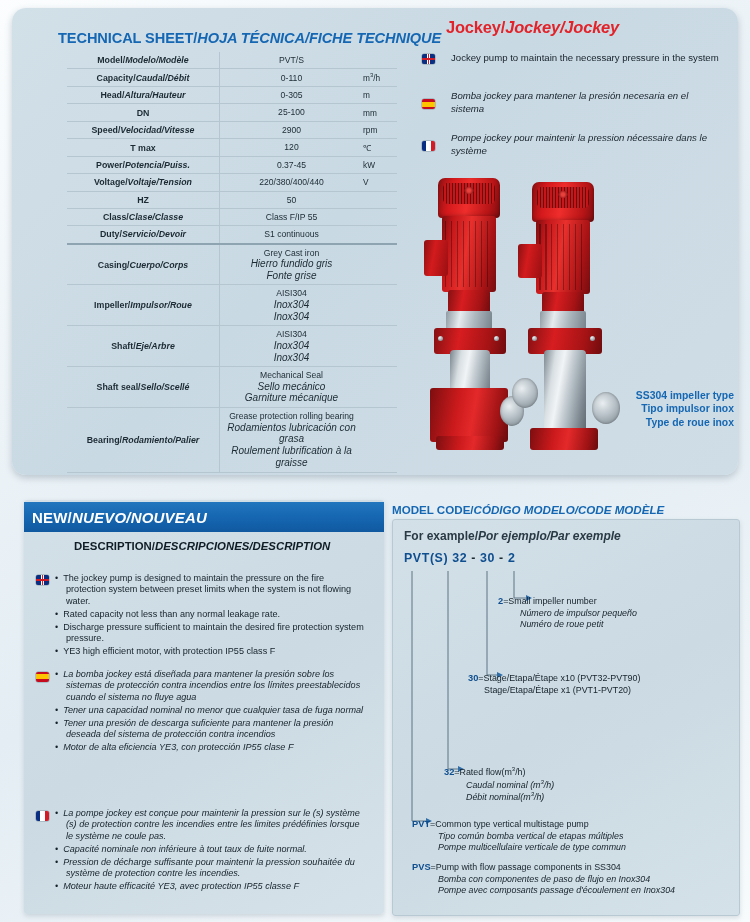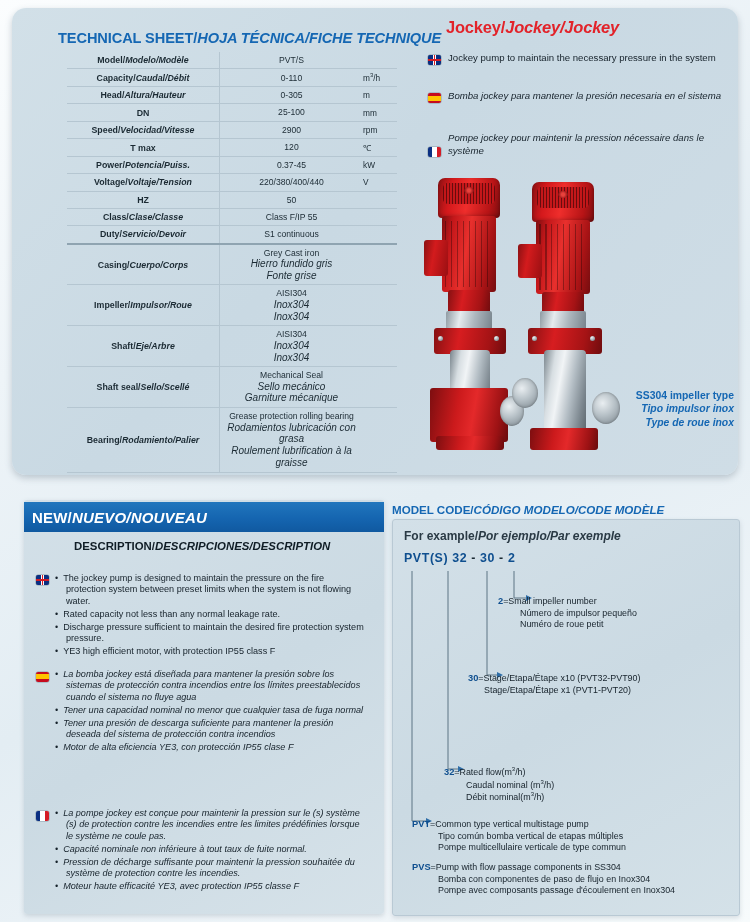--- a/index.html
+++ b/index.html
@@ -34,21 +34,21 @@
   td.val .l1{display:block;line-height:1.2;}
   td.unit{width:34px;text-align:left;font-size:8.3px;padding-left:6px;}
   .sup{font-size:6px;vertical-align:super;}
 
   
   .jockey-title{
     position:absolute;left:434px;top:10px;color:#e2232a;font-size:16.5px;
     font-weight:bold;font-style:italic;letter-spacing:-.2px;white-space:nowrap;
   }
   .jockey-title .up{font-style:normal;}
-  .jrow{position:absolute;display:flex;gap:7px;align-items:flex-end;width:300px;margin-left:6px;}
+  .jrow{position:absolute;display:flex;gap:16px;align-items:center;width:300px;}
   .jrow .txt{font-size:9.6px;color:#16222b;line-height:1.32;}
   .jrow .txt.it{font-style:italic;}
   #jrow1{left:410px;top:44px;}
   #jrow2{left:410px;top:82px;}
   #jrow3{left:410px;top:124px;}
 
   
   .flag{width:13px;height:10px;flex:0 0 13px;border-radius:2px;overflow:hidden;
         position:relative;box-shadow:0 0 0 .5px rgba(60,80,95,.45);margin-top:2px;}
   .flag.uk{background:#0a2f82;}
@@ -92,21 +92,21 @@
   .flange{position:absolute;border-radius:50%;
     background:radial-gradient(circle at 38% 35%,#e9eef1 0%,#b7c1c7 45%,#79848c 100%);
     box-shadow:inset 0 0 3px rgba(0,0,0,.35);}
   .bolt{position:absolute;width:5px;height:5px;border-radius:50%;
     background:radial-gradient(circle at 35% 30%,#eef2f4,#8e99a1 70%,#5d686f);}
 
   .impeller-cap{
     position:absolute;right:4px;top:381px;width:148px;text-align:right;
     color:#1567b3;font-weight:bold;font-size:10.4px;line-height:1.28;
   }
-  .impeller-cap .it{font-style:italic;margin-left:43px;}
+  .impeller-cap .it{margin-left:43px;}
 
   
   #desc-card{left:24px;top:500px;width:360px;height:414px;
      background:linear-gradient(150deg,#d3e0e8 0%,#cbdae3 50%,#d6e2e9 100%);border-radius:3px;
      box-shadow:0 2px 5px rgba(100,120,135,.25);}
   #new-banner{
     position:absolute;left:24px;top:502px;width:360px;height:30px;
     background:linear-gradient(180deg,#2176bd 0%,#1565b0 55%,#1059a0 100%);
     color:#fff;font-size:15px;font-weight:bold;letter-spacing:.2px;
     display:flex;align-items:center;padding-left:8px;box-sizing:border-box;
@@ -134,21 +134,21 @@
      border:1px solid #b9c9d4;box-shadow:0 2px 5px rgba(100,120,135,.22);}
   .mc-ex{position:absolute;left:404px;top:529px;font-size:12px;font-weight:bold;
      color:#2a3a45;font-style:italic;}
   .mc-ex .nm{font-style:normal;}
   .mc-code{position:absolute;left:404px;top:551px;font-size:12.4px;font-weight:bold;
      color:#0f4f8f;letter-spacing:.6px;}
   .mc-code .dash{color:#1b2a33;font-weight:bold;}
   svg#mc-lines{position:absolute;left:392px;top:519px;}
   .mc-item{position:absolute;font-size:8.9px;line-height:1.3;color:#16222b;}
   .mc-item .key{color:#0f4f8f;font-weight:bold;font-size:9.3px;}
-  .mc-item .l2,.mc-item .l3{display:block;padding-left:22px;}
+  .mc-item .l2,.mc-item .l3{font-style:italic;display:block;padding-left:22px;}
   .mc-item .l2.np,.mc-item .l3.np{padding-left:26px;}
   #mc-2{left:498px;top:595px;}
   #mc-30{left:468px;top:672px;}
   #mc-30 .l2{padding-left:16px;font-style:normal;}
   #mc-32{left:444px;top:766px;}
   #mc-pvt{left:412px;top:818px;}
   #mc-pvs{left:412px;top:861px;}
 </style>
 </head>
 <body>

